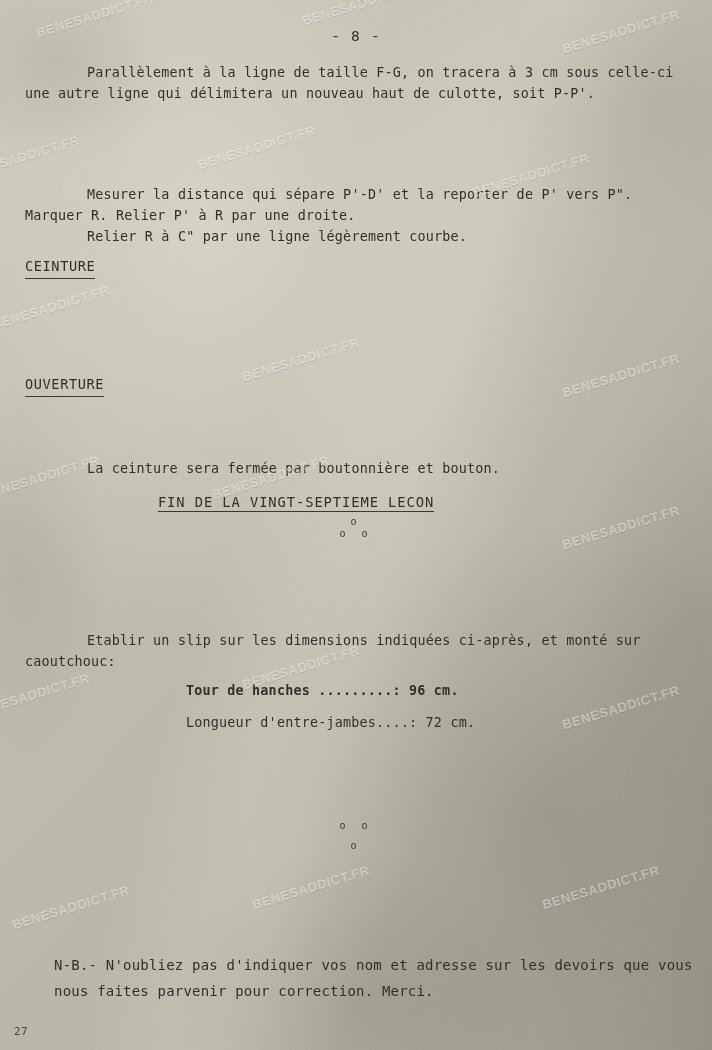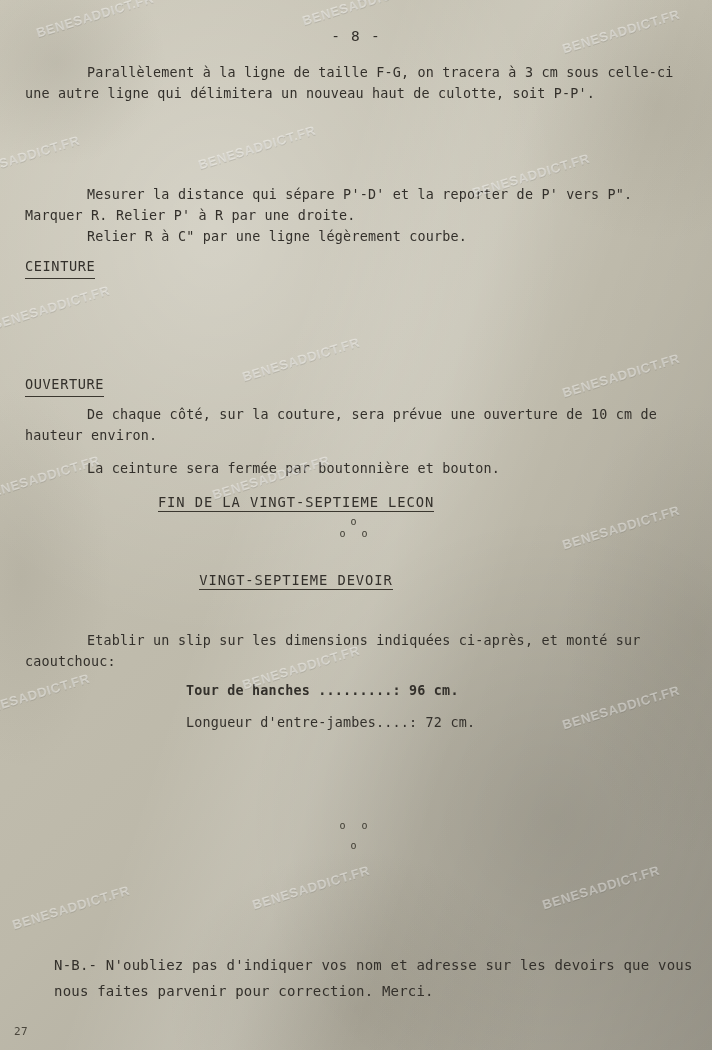--- a/index.html
+++ b/index.html
@@ -172,33 +172,29 @@
 
     <div class="page-number">- 8 -</div>
 
     <p class="para" style="top:62px;">Parallèlement à la ligne de taille F-G, on tracera à 3 cm sous celle-ci une autre ligne qui délimitera un nouveau haut de culotte, soit P-P'.</p>
     <p class="para" style="top:184px;">Mesurer la distance qui sépare P'-D' et la reporter de P' vers P". Marquer R. Relier P' à R par une droite.</p>
     <p class="para" style="top:226px;">Relier R à C" par une ligne légèrement courbe.</p>
 
     <div class="heading" style="top:256px;">CEINTURE</div>
 
     <div class="heading" style="top:374px;">OUVERTURE</div>
-    <p class="para" style="top:404px;">De chaque côté, sur la couture, sera prévue une ouverture de 10 cm de hauteur environ.</p>
     <p class="para" style="top:458px;">La ceinture sera fermée par boutonnière et bouton.</p>
 
     <div class="centered-heading" style="top:492px;">
       <span>FIN DE LA VINGT-SEPTIEME LECON</span>
     </div>
 
     <div class="ornament" style="top:516px;">o</div>
     <div class="ornament" style="top:528px;">o o</div>
 
-    <div class="centered-heading" style="top:570px;">
-      <span>VINGT-SEPTIEME DEVOIR</span>
-    </div>
 
     <p class="para" style="top:630px;">Etablir un slip sur les dimensions indiquées ci-après, et monté sur caoutchouc:</p>
 
     <div class="spec-line" style="top:680px;font-weight:bold;">Tour de hanches .........: 96 cm.</div>
     <div class="spec-line" style="top:712px;">Longueur d'entre-jambes....: 72 cm.</div>
 
 
     <div class="ornament" style="top:820px;">o  o</div>
     <div class="ornament" style="top:840px;">o</div>
 

